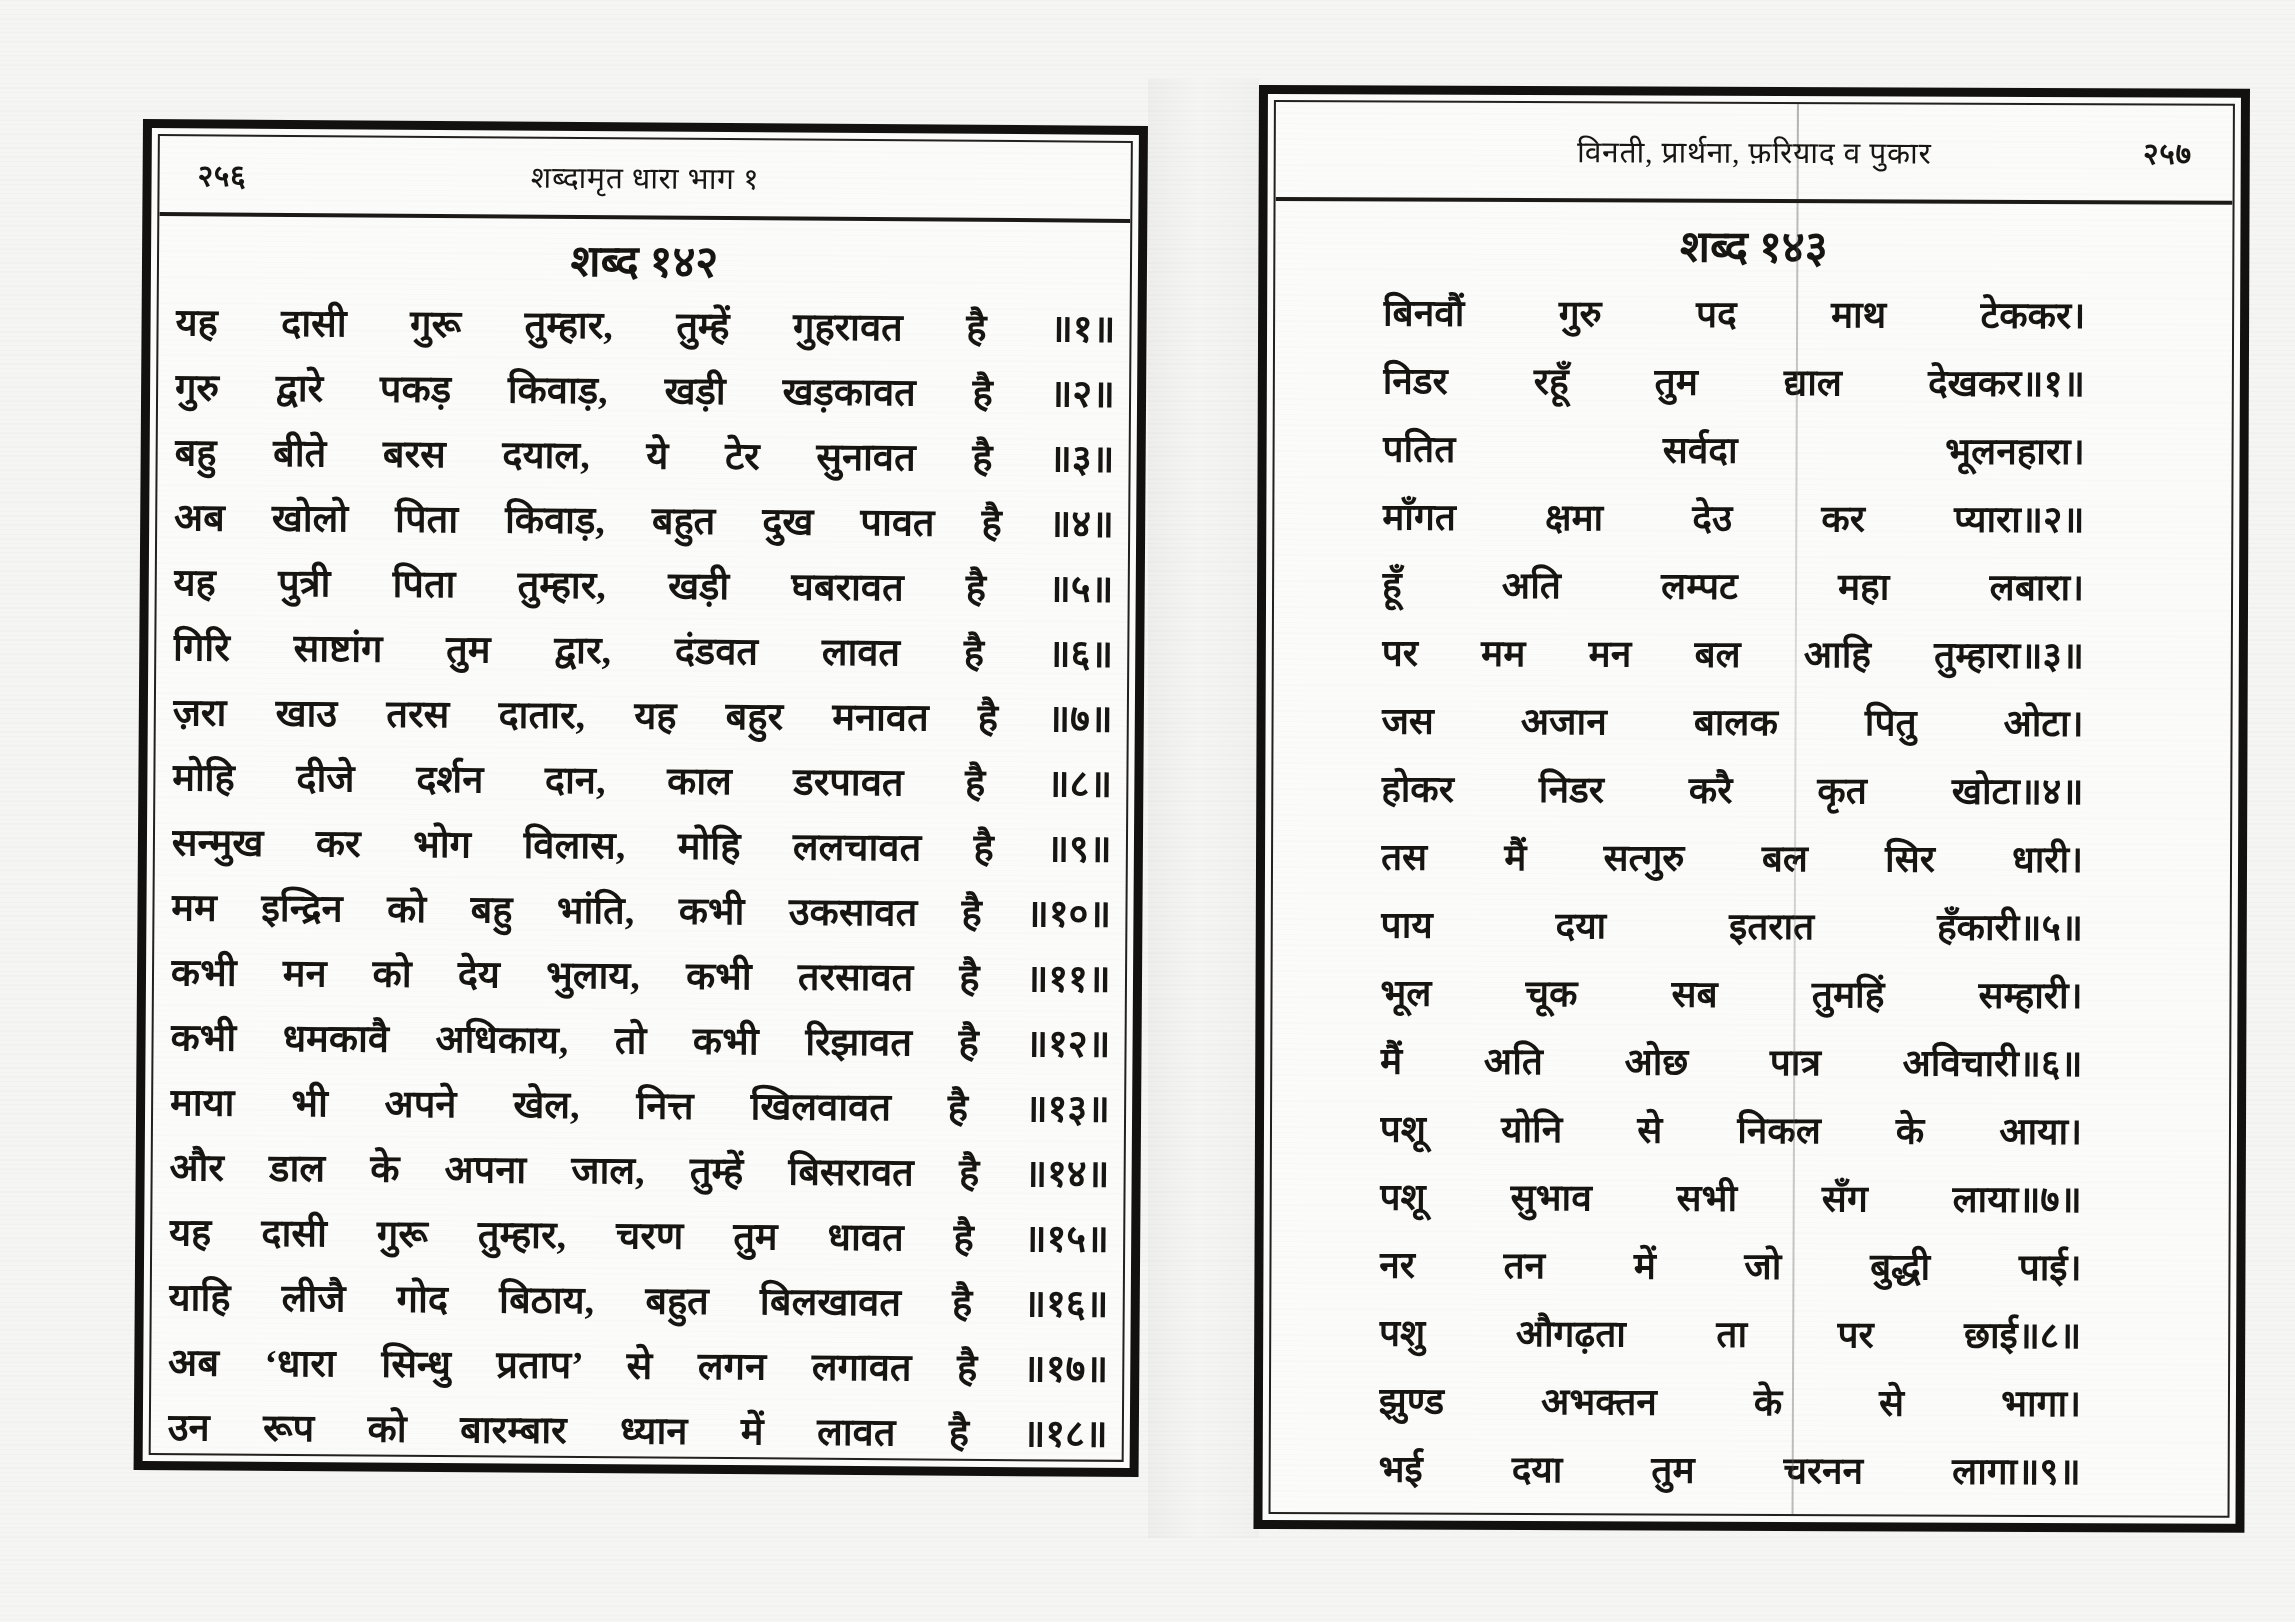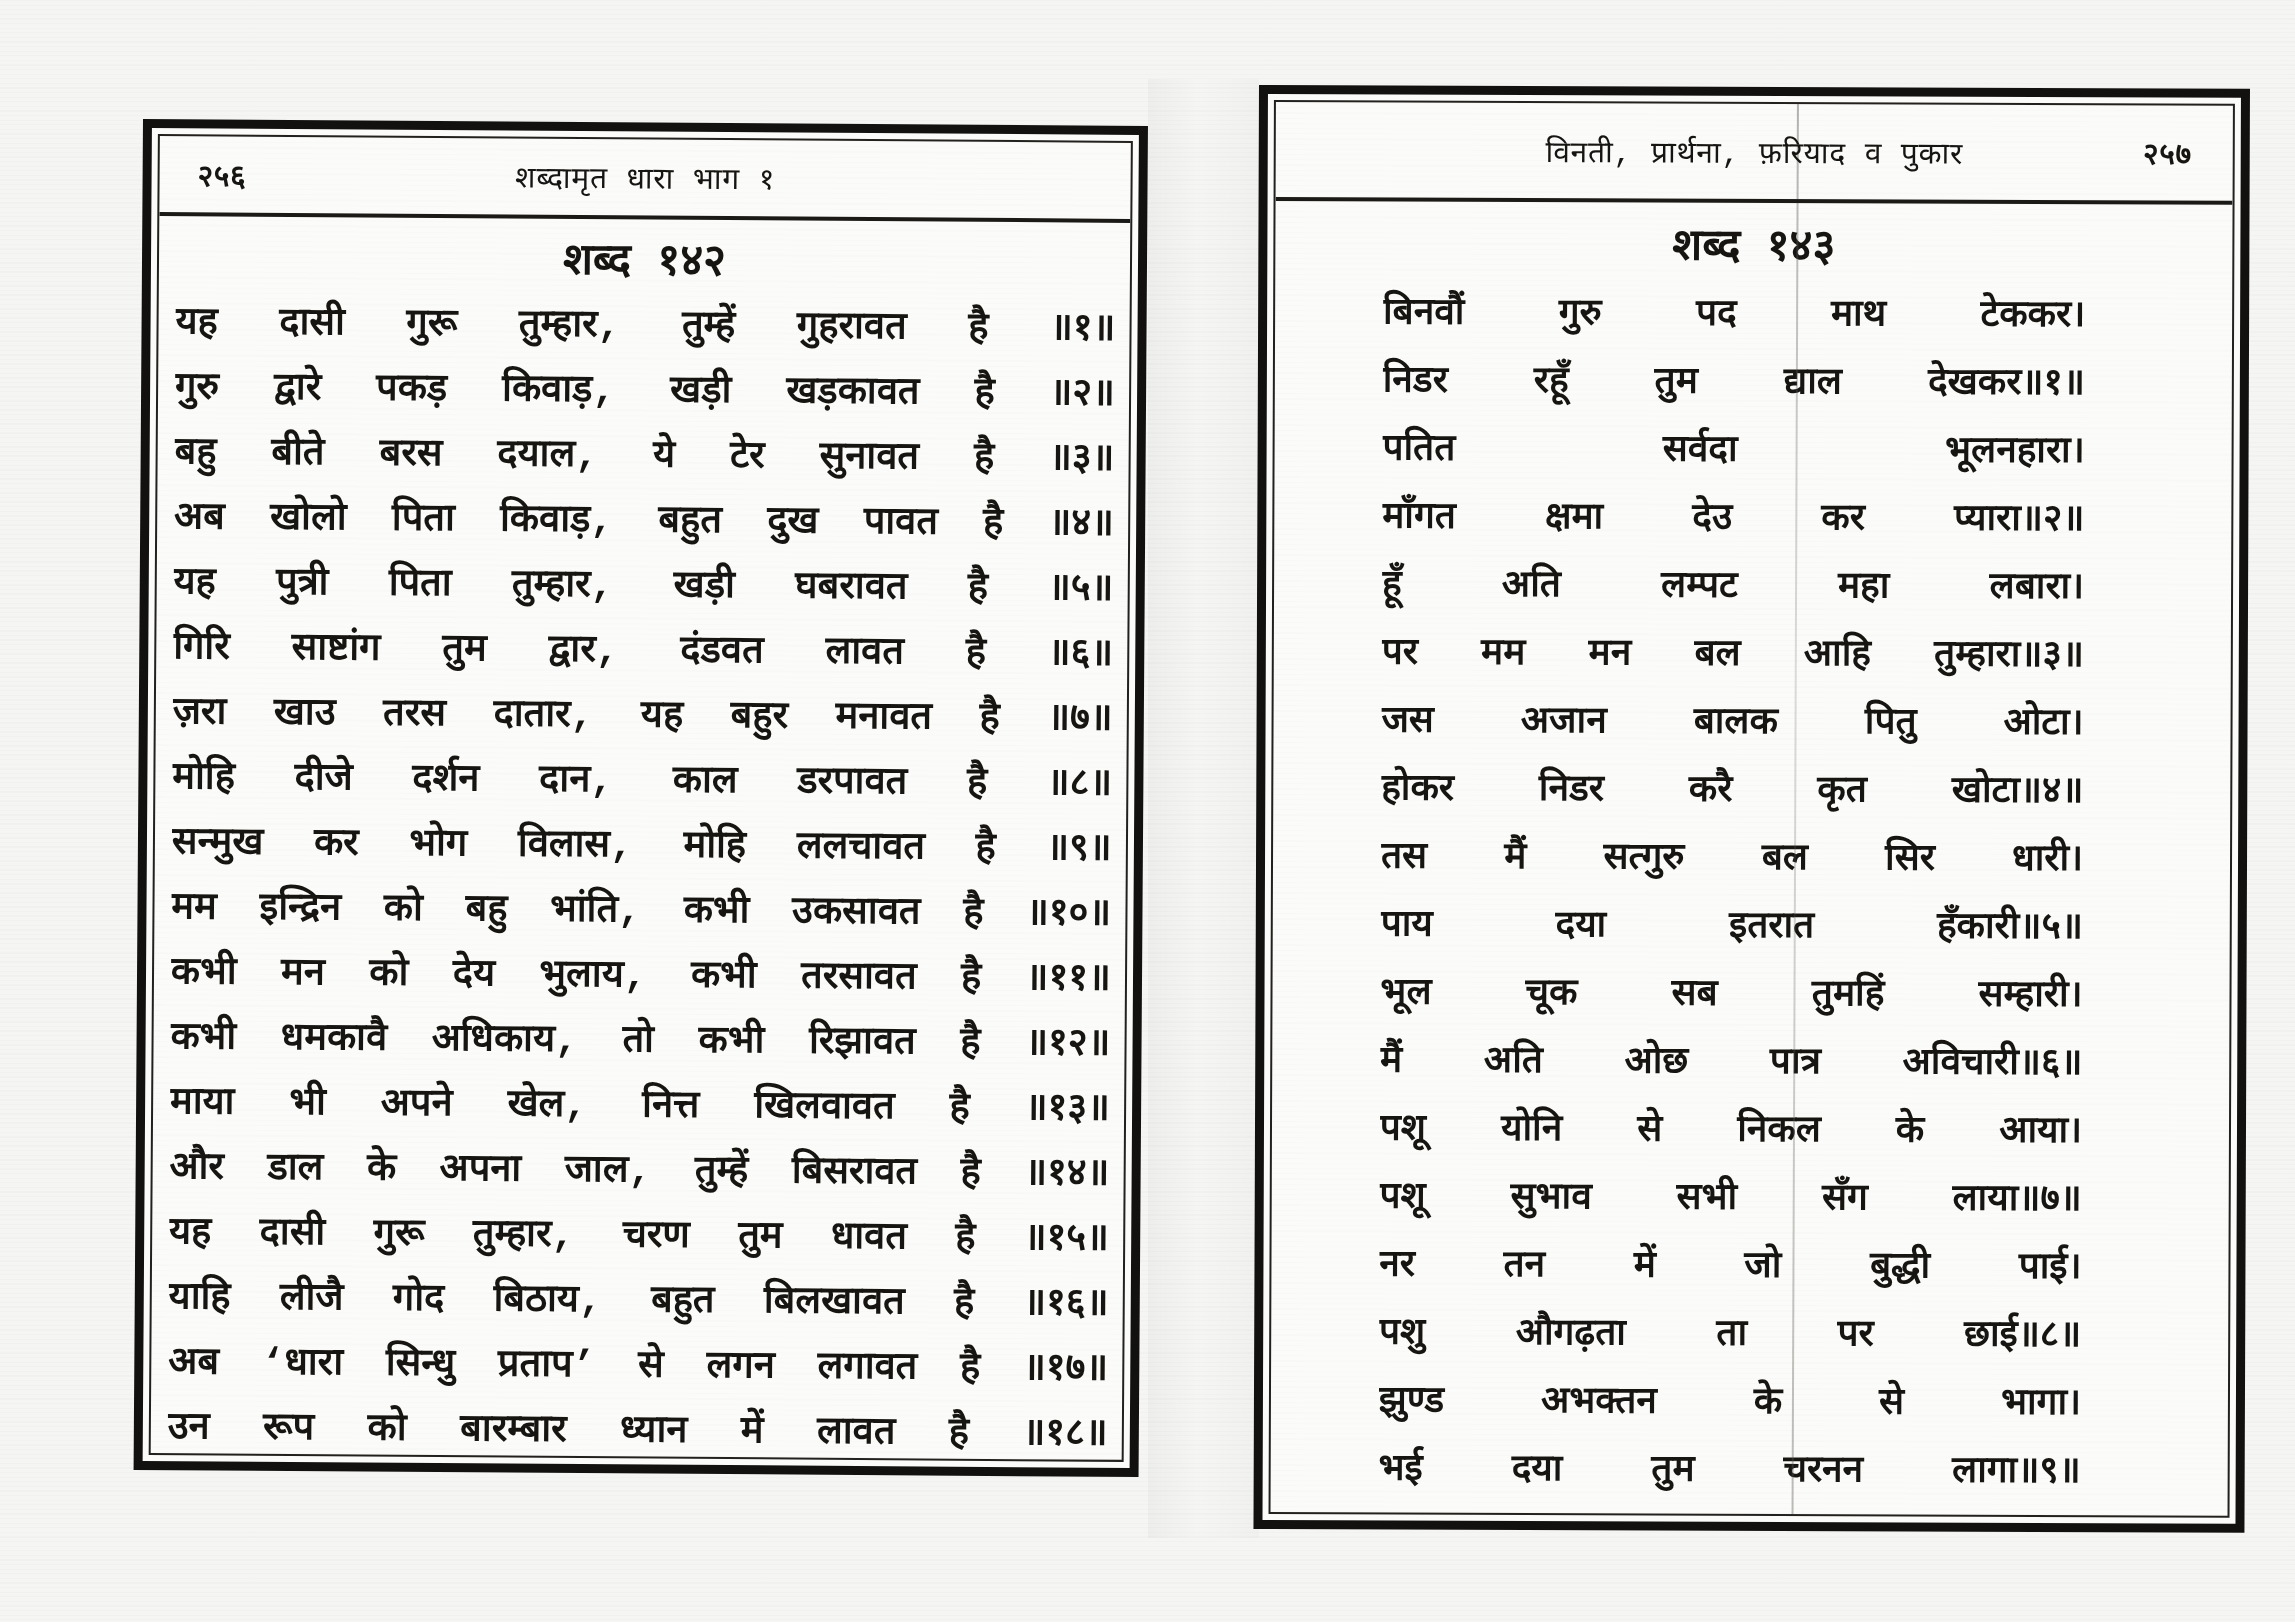--- a/index.html
+++ b/index.html
@@ -11,21 +11,20 @@
   }
   *{margin:0;padding:0;box-sizing:border-box;}
   html,body{width:2295px;height:1622px;background:var(--paper);}
   body{font-family:"Liberation Serif","DejaVu Serif",serif;color:var(--ink);overflow:hidden;}
 
   .canvas{
     position:relative;width:2295px;height:1622px;
     background:
       repeating-linear-gradient(180deg, rgba(0,0,0,0.015) 0 1.3px, rgba(255,255,255,0) 1.3px 4.6px),
       var(--paper);
-    font-family: Liberation Mono, monospace;
   }
 
   .page{
     position:absolute;
     border:9.2px solid #121110;
     background:var(--page);
   }
   .page-inner{
     position:absolute;inset:5.9px;
     border:2.6px solid #23211e;

